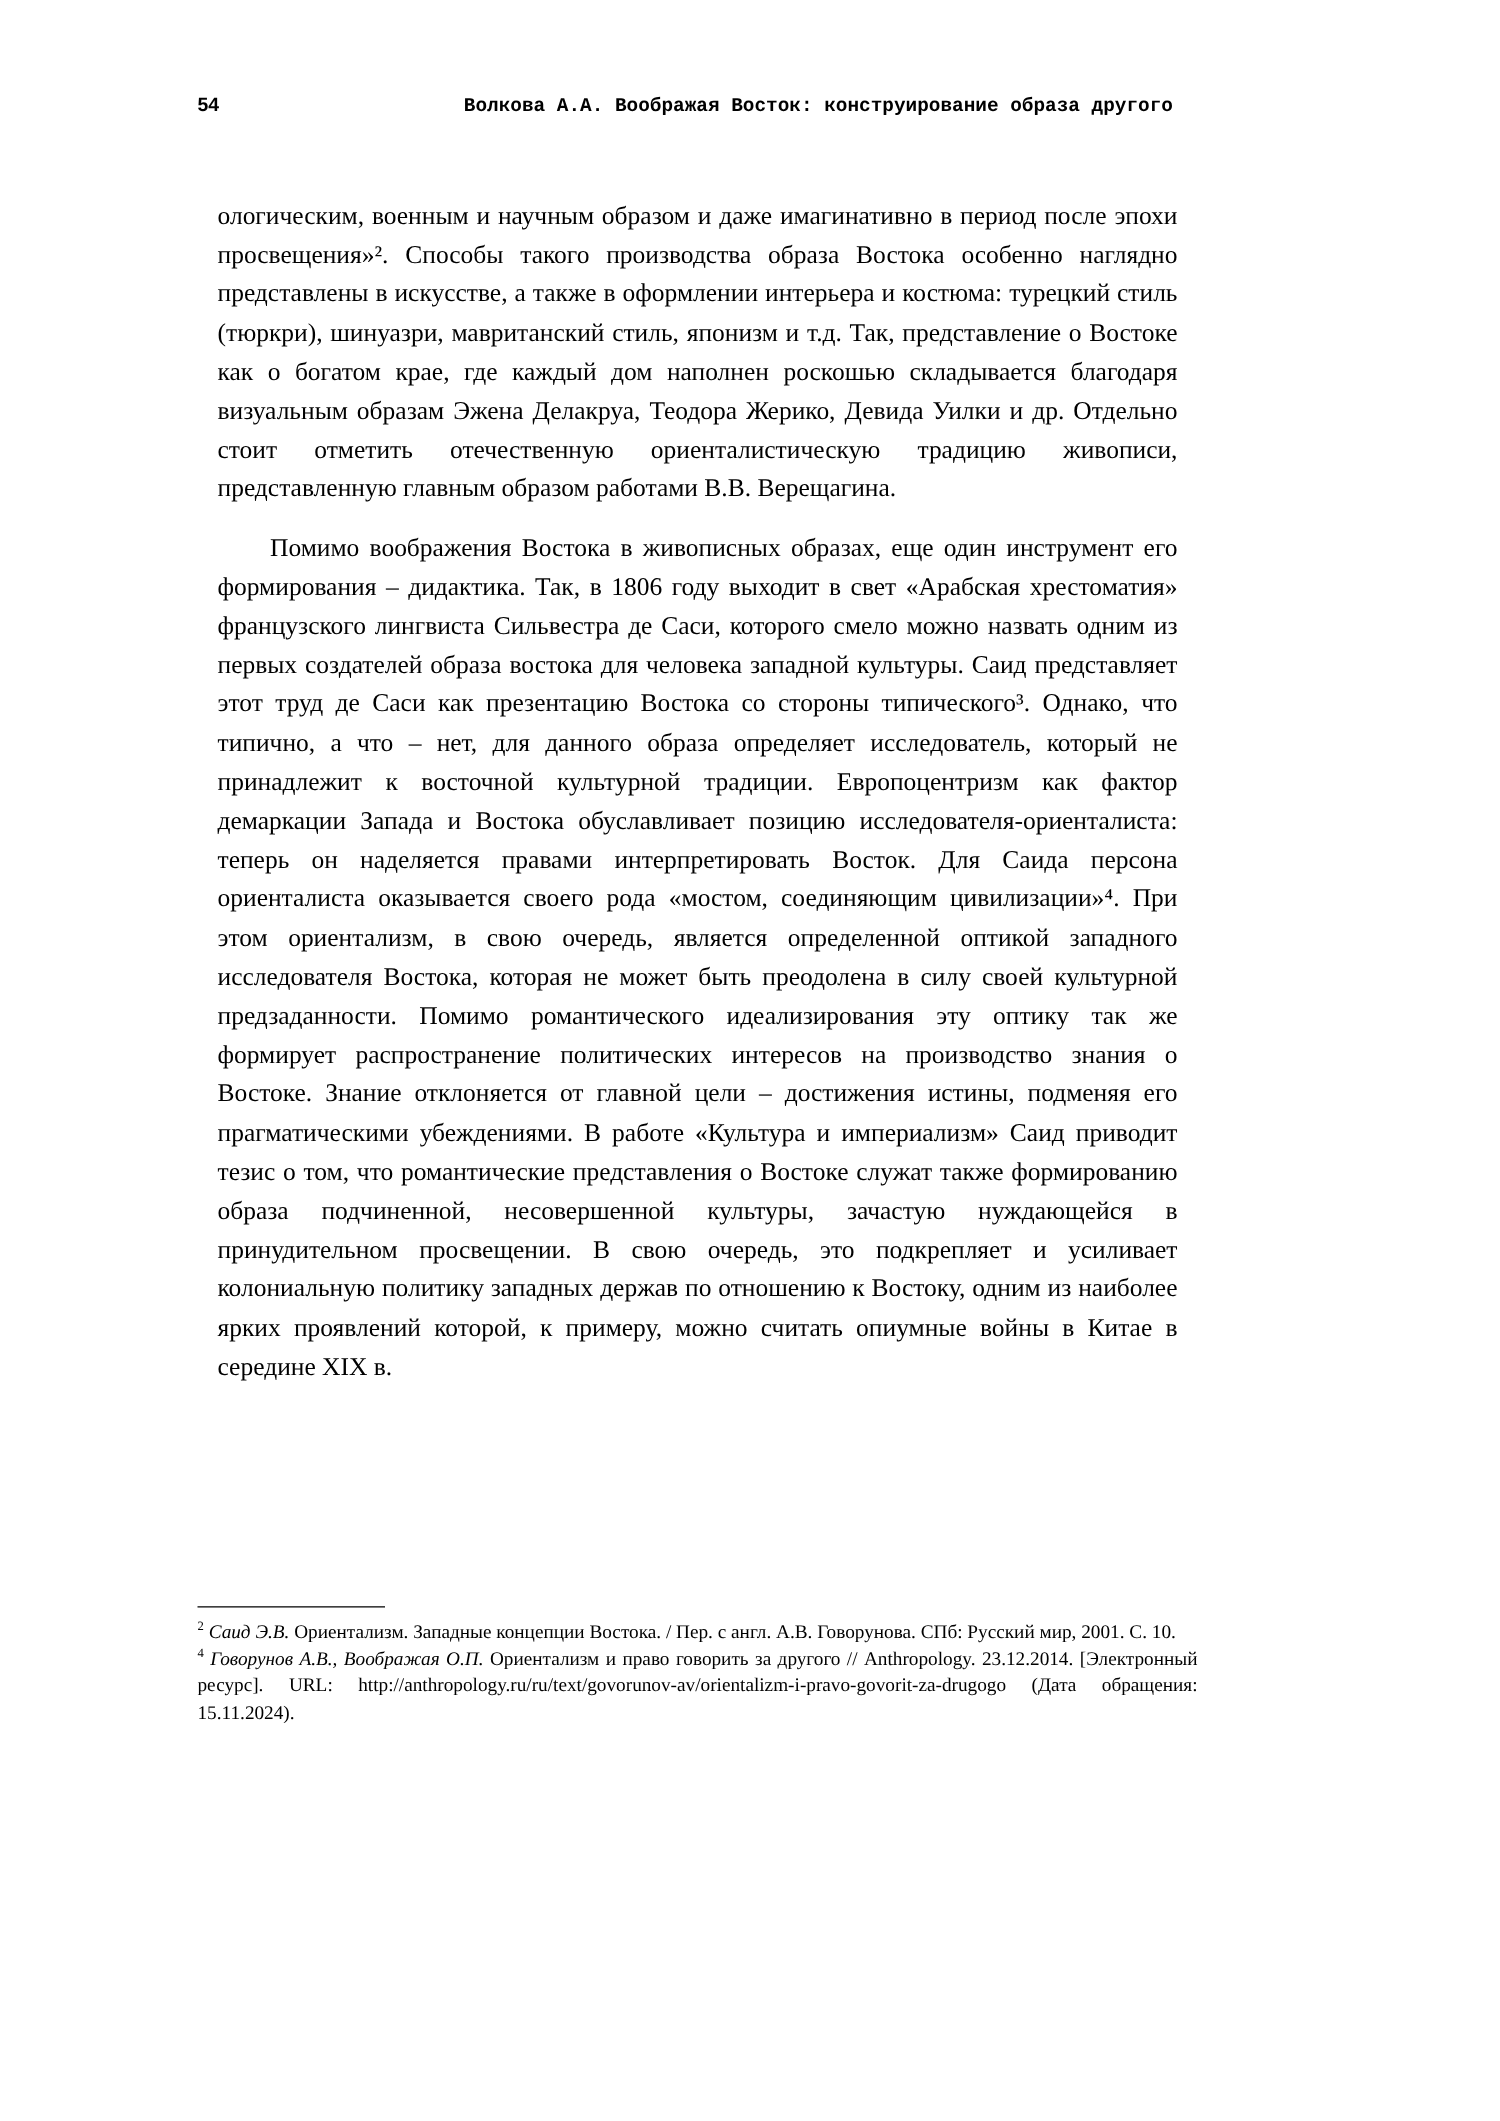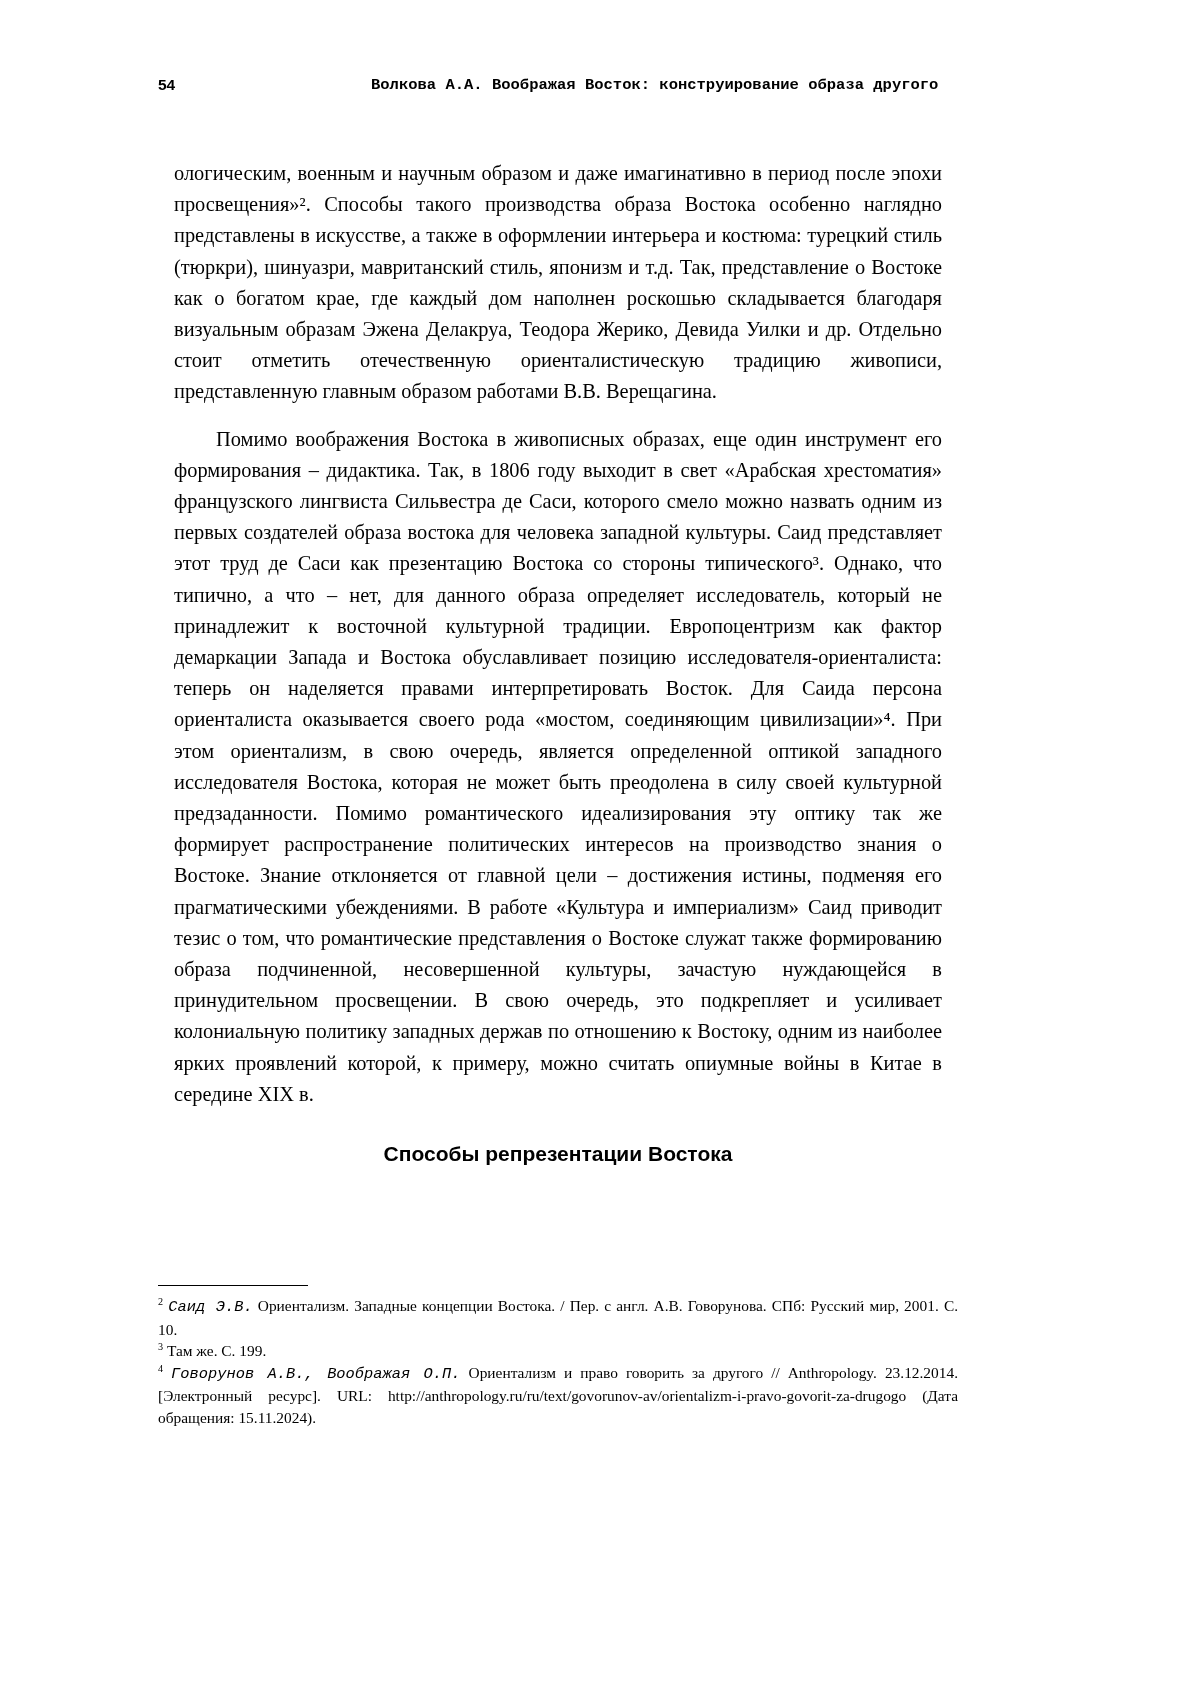--- a/index.html
+++ b/index.html
@@ -102,57 +102,51 @@
     width: 150px;
     height: 0;
     border-top: 1px solid #000;
     margin-bottom: 9px;
   }
   .footnotes p {
     margin: 0;
   }
   .footnotes .it {
     font-style: italic;
-    font-family: Liberation Mono, monospace;
   }
 </style>
 </head>
 <body>
 
 <div class="page">
 
   <div class="content">
 
     <div class="running-head">
       <span class="folio">54</span>
       <span class="rh-title">Волкова А.А. Воображая Восток: конструирование образа другого</span>
     </div>
 
     <div class="body-text">
       <p>ологическим, военным и научным образом и даже имагинативно в период после эпохи просвещения»². Способы такого производства образа Востока особенно наглядно представлены в искусстве, а также в оформлении интерьера и костюма: турецкий стиль (тюркри), шинуазри, мавританский стиль, японизм и т.д. Так, представление о Востоке как о богатом крае, где каждый дом наполнен роскошью складывается благодаря визуальным образам Эжена Делакруа, Теодора Жерико, Девида Уилки и др. Отдельно стоит отметить отечественную ориенталистическую традицию живописи, представленную главным образом работами В.В. Верещагина.</p>
       <p class="indent">Помимо воображения Востока в живописных образах, еще один инструмент его формирования – дидактика. Так, в 1806 году выходит в свет «Арабская хрестоматия» французского лингвиста Сильвестра де Саси, которого смело можно назвать одним из первых создателей образа востока для человека западной культуры. Саид представляет этот труд де Саси как презентацию Востока со стороны типического³. Однако, что типично, а что – нет, для данного образа определяет исследователь, который не принадлежит к восточной культурной традиции. Европоцентризм как фактор демаркации Запада и Востока обуславливает позицию исследователя-ориенталиста: теперь он наделяется правами интерпретировать Восток. Для Саида персона ориенталиста оказывается своего рода «мостом, соединяющим цивилизации»⁴. При этом ориентализм, в свою очередь, является определенной оптикой западного исследователя Востока, которая не может быть преодолена в силу своей культурной предзаданности. Помимо романтического идеализирования эту оптику так же формирует распространение политических интересов на производство знания о Востоке. Знание отклоняется от главной цели – достижения истины, подменяя его прагматическими убеждениями. В работе «Культура и империализм» Саид приводит тезис о том, что романтические представления о Востоке служат также формированию образа подчиненной, несовершенной культуры, зачастую нуждающейся в принудительном просвещении. В свою очередь, это подкрепляет и усиливает колониальную политику западных держав по отношению к Востоку, одним из наиболее ярких проявлений которой, к примеру, можно считать опиумные войны в Китае в середине XIX в.</p>
 
-      <h2 class="section-heading">Способы репрезентации Востока</h2>
 
     </div>
 
   </div>
 
   <div class="footnotes">
     <div class="fn-rule"></div>
 
     <p>
       <sup>2</sup>
       <span class="it">Саид Э.В.</span><span> Ориентализм. Западные концепции Востока. / Пер. с англ. А.В. Говорунова. СПб: Русский мир, 2001. С. 10.</span>
     </p>
 
-    <p>
-      <sup>3</sup>
-      <span>Там же. С. 199.</span>
-    </p>
 
     <p>
       <sup>4</sup>
       <span class="it">Говорунов А.В., Воображая О.П.</span><span> Ориентализм и право говорить за другого // Anthropology. 23.12.2014. [Электронный ресурс]. URL: http://anthropology.ru/ru/text/govorunov-av/orientalizm-i-pravo-govorit-za-drugogo (Дата обращения: 15.11.2024).</span>
     </p>
   </div>
 
 </div>
 
 </body></html>

